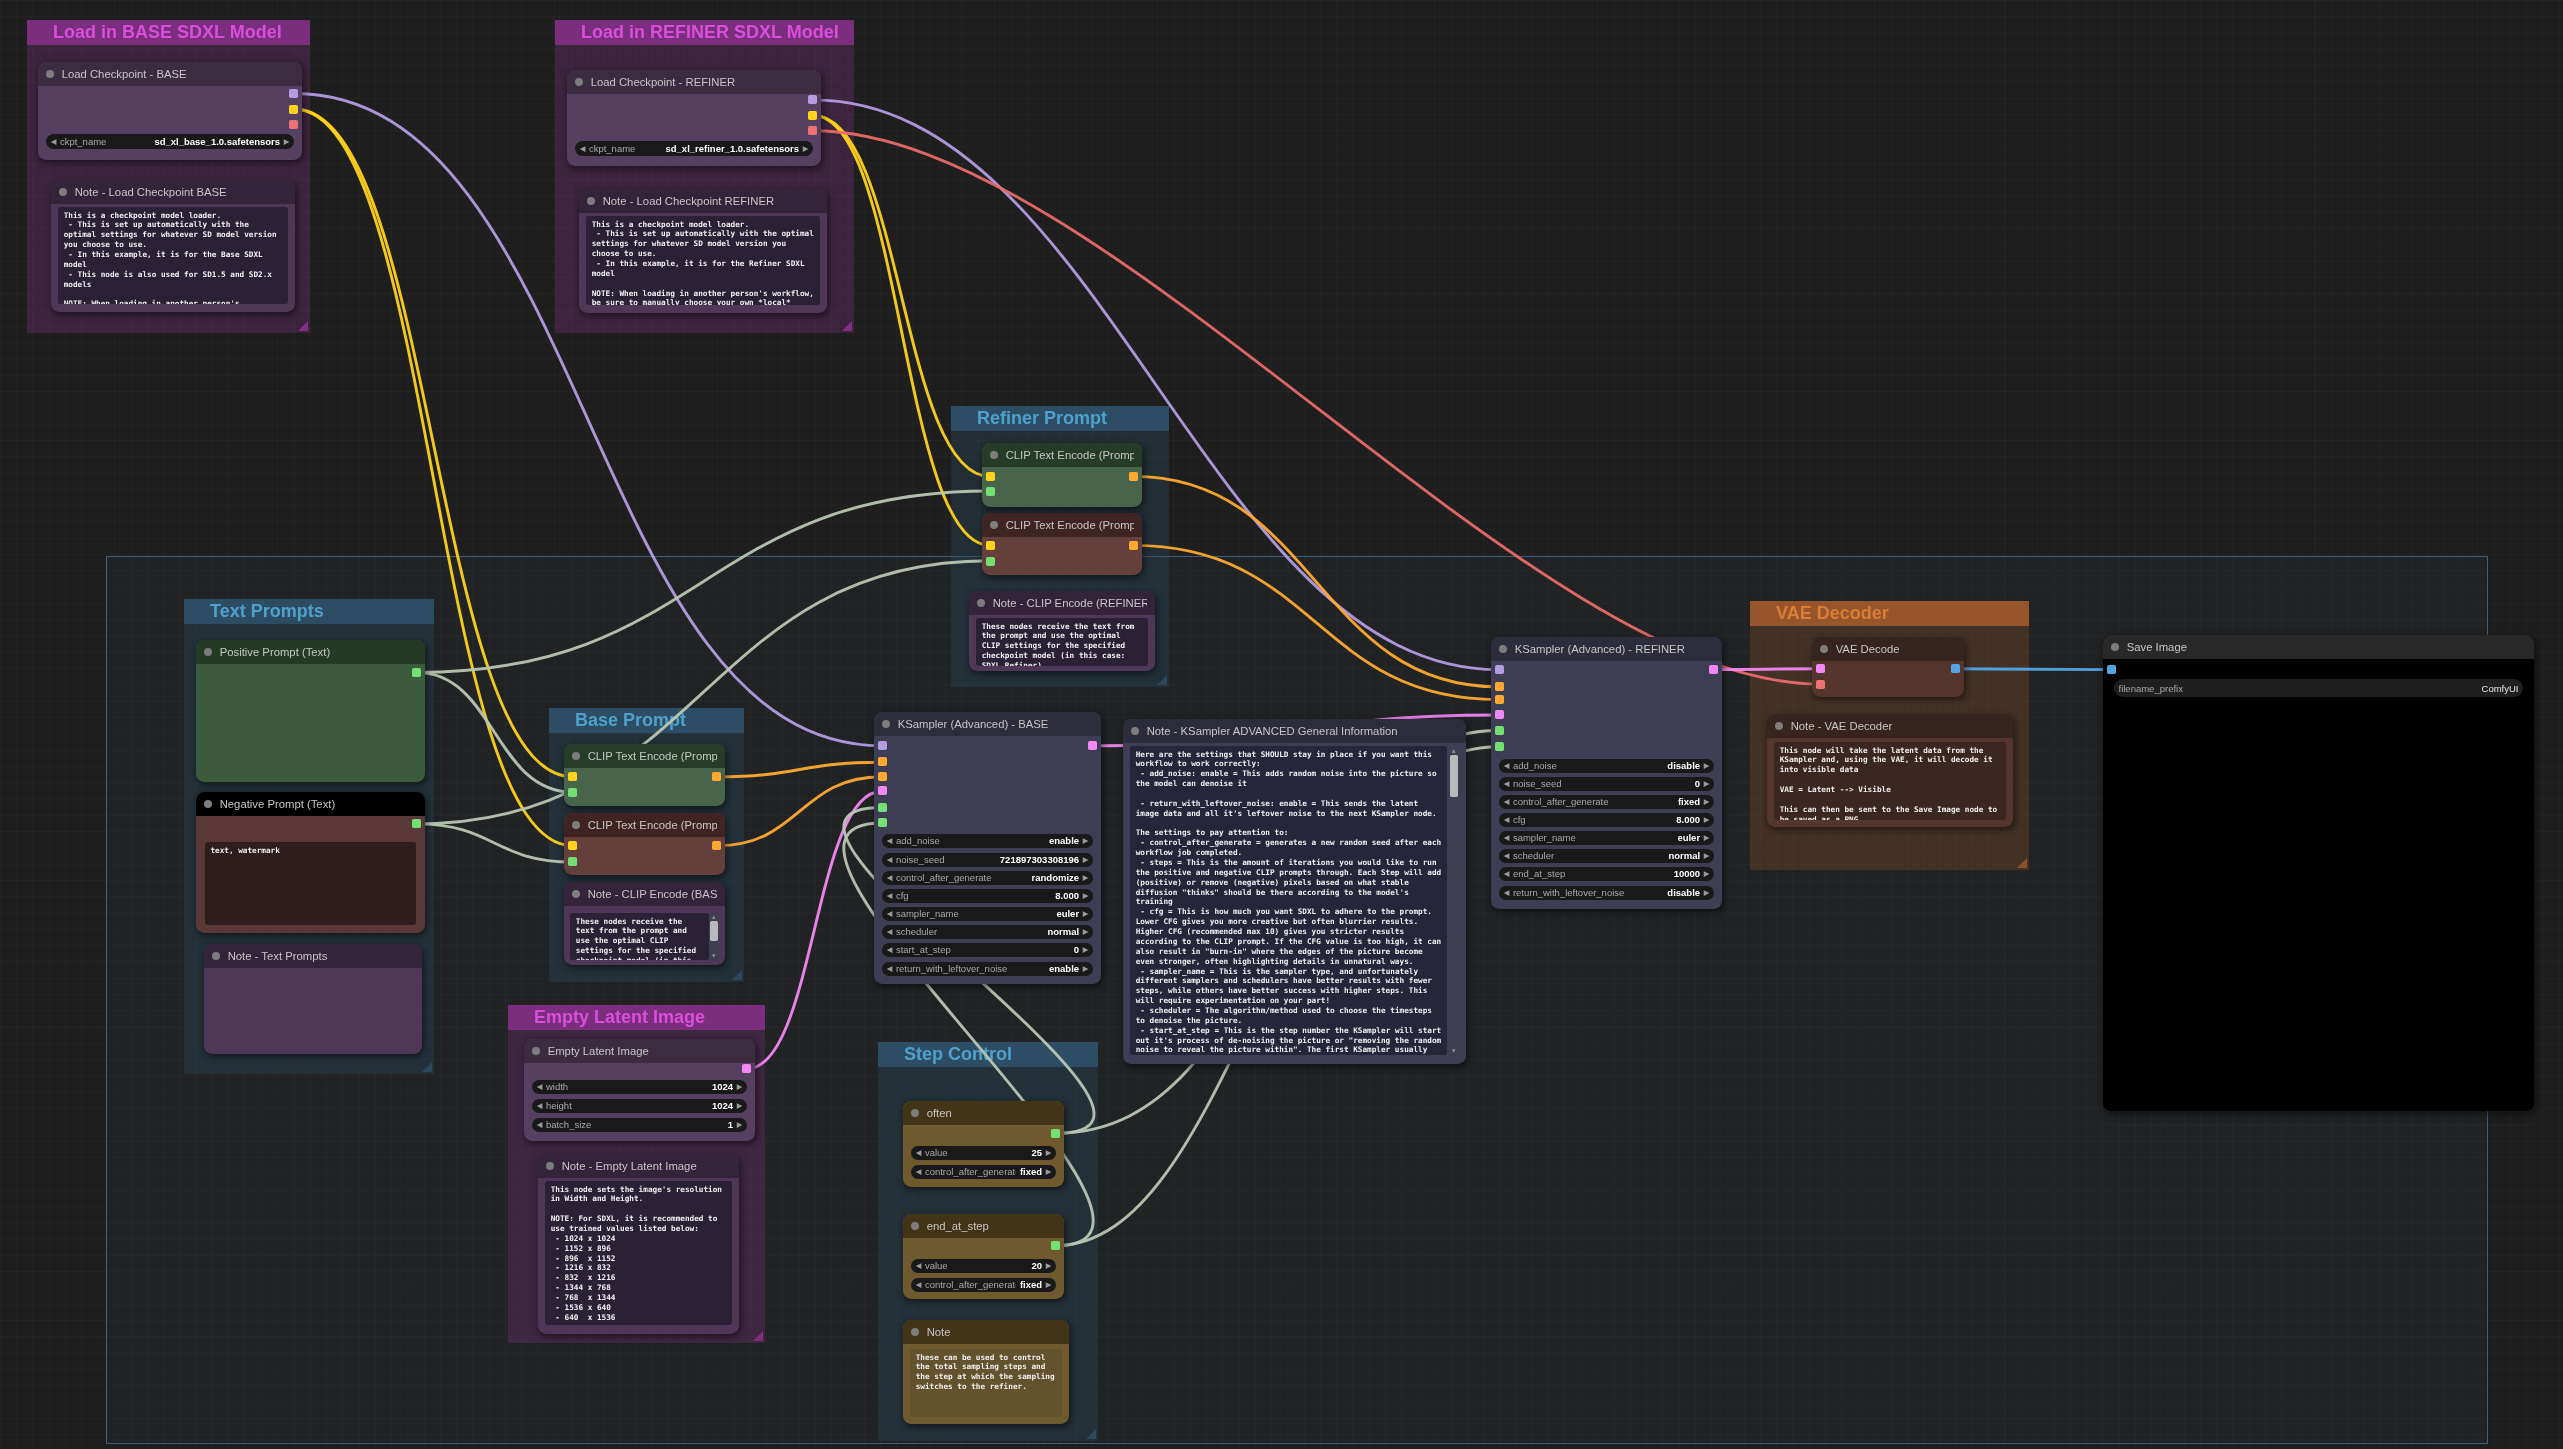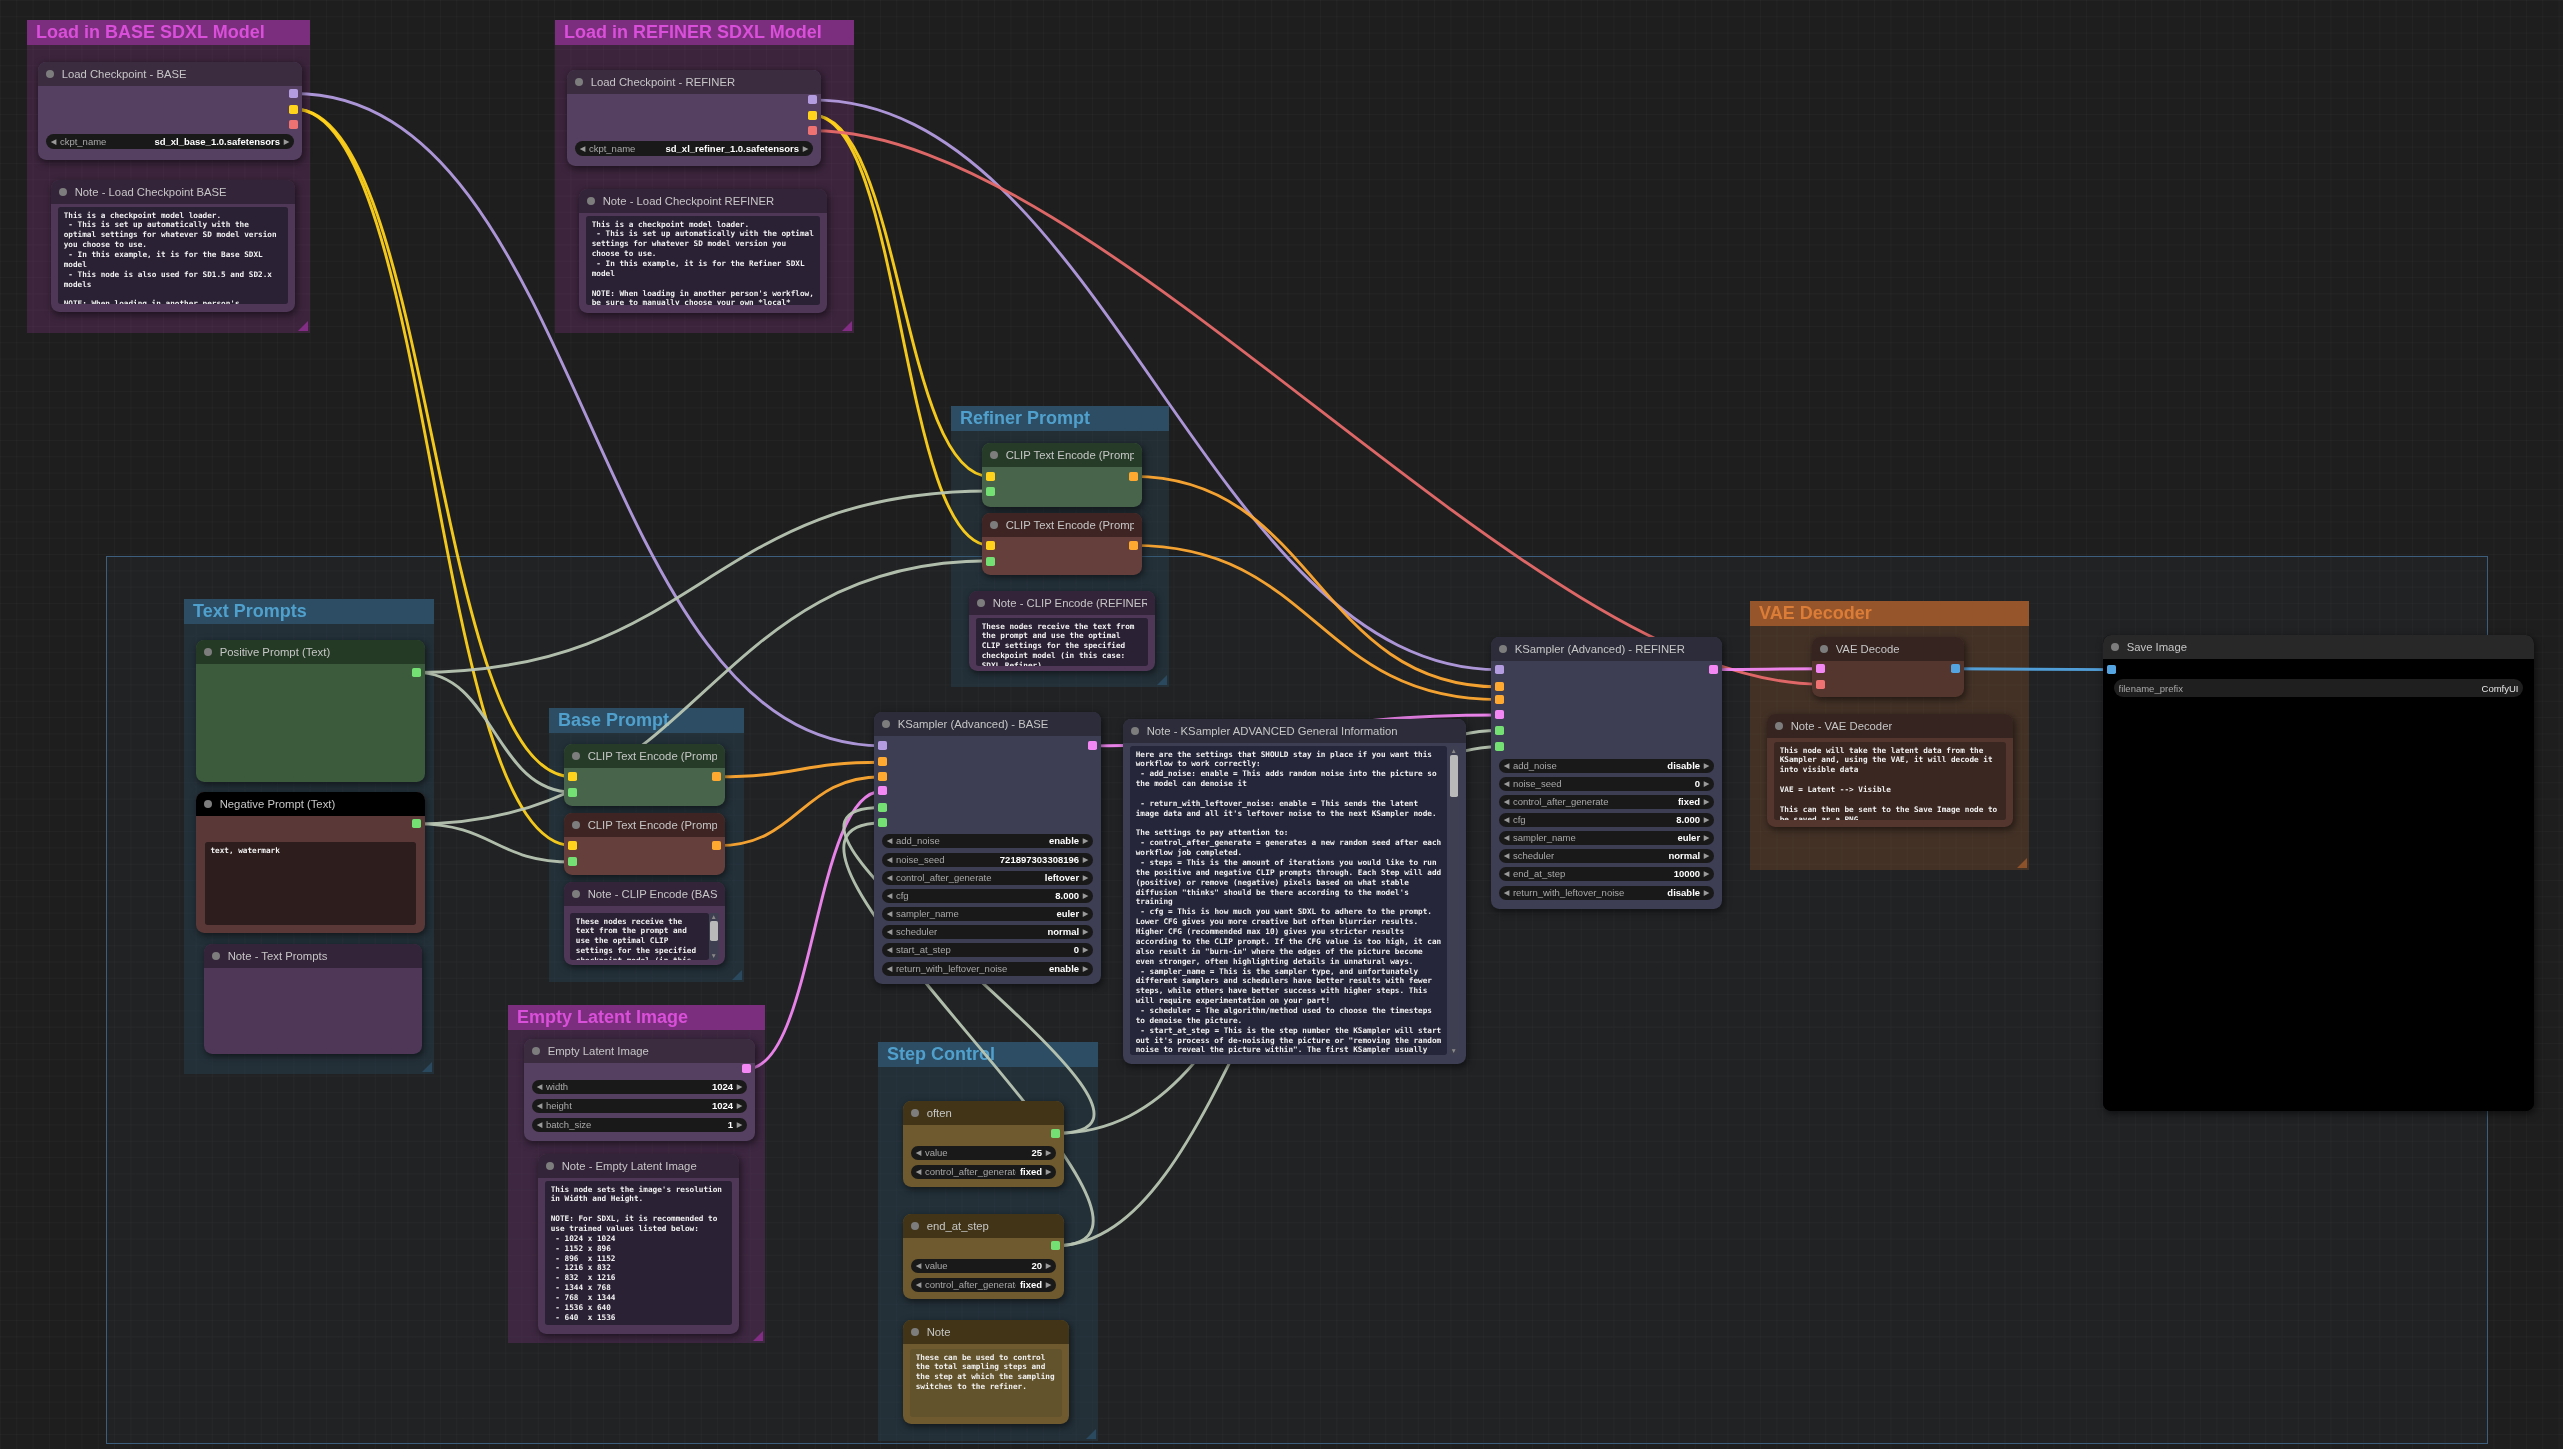--- a/index.html
+++ b/index.html
@@ -9,21 +9,21 @@
     background-image:
       linear-gradient(rgba(255,255,255,.022) 0.9px, transparent 0.9px),
       linear-gradient(90deg, rgba(255,255,255,.022) 0.9px, transparent 0.9px);
     background-size:16.3px 16.3px;
     font-family:"Liberation Sans", sans-serif;
   }
   .sel-rect{position:absolute;border:0.9px solid #3d5f7d;background:rgba(70,100,130,.06);z-index:1;}
   
   .group{position:absolute;z-index:1;}
   .ghead{position:absolute;left:0;right:0;top:0;height:25.4px;display:flex;align-items:center;
-         padding:0 9px;font-weight:700;font-size:18px;white-space:nowrap;overflow:hidden;}
+         padding:0 26px;font-weight:700;font-size:18px;white-space:nowrap;overflow:hidden;}
   .gbody{position:absolute;left:0;right:0;top:25.4px;bottom:0;}
   .group::after{content:"";position:absolute;right:1.8px;bottom:1.8px;
          border-left:10px solid transparent;border-bottom:10px solid currentColor;opacity:.9;}
   .g-purple{color:#8a2f8c;} .g-purple .ghead{background:#7c2e7e;color:#d94fd9;} .g-purple .gbody{background:rgba(130,52,134,.30);}
   .g-blue{color:#2c4d63;} .g-blue .ghead{background:#2c4d63;color:#50a0cd;} .g-blue .gbody{background:rgba(44,77,99,.32);}
   .g-orange{color:#96552a;} .g-orange .ghead{background:#96552a;color:#dc7d37;} .g-orange .gbody{background:rgba(150,85,42,.30);}
   
   #wires{position:absolute;left:0;top:0;z-index:2;pointer-events:none;}
   #wires path{fill:none;stroke-width:3.2px;stroke-linecap:round;opacity:.95;}
   
@@ -342,21 +342,21 @@
       </div>
     <div class="widget" style="top:141px">
         <span class="arr">◀</span>
         <span class="wl">noise_seed</span>
         <span class="wv">721897303308196</span>
         <span class="arr">▶</span>
       </div>
     <div class="widget" style="top:159px">
         <span class="arr">◀</span>
         <span class="wl">control_after_generate</span>
-        <span class="wv">leftover</span>
+        <span class="wv">randomize</span>
         <span class="arr">▶</span>
       </div>
     <div class="widget" style="top:177px">
         <span class="arr">◀</span>
         <span class="wl">cfg</span>
         <span class="wv">8.000</span>
         <span class="arr">▶</span>
       </div>
     <div class="widget" style="top:195px">
         <span class="arr">◀</span>

